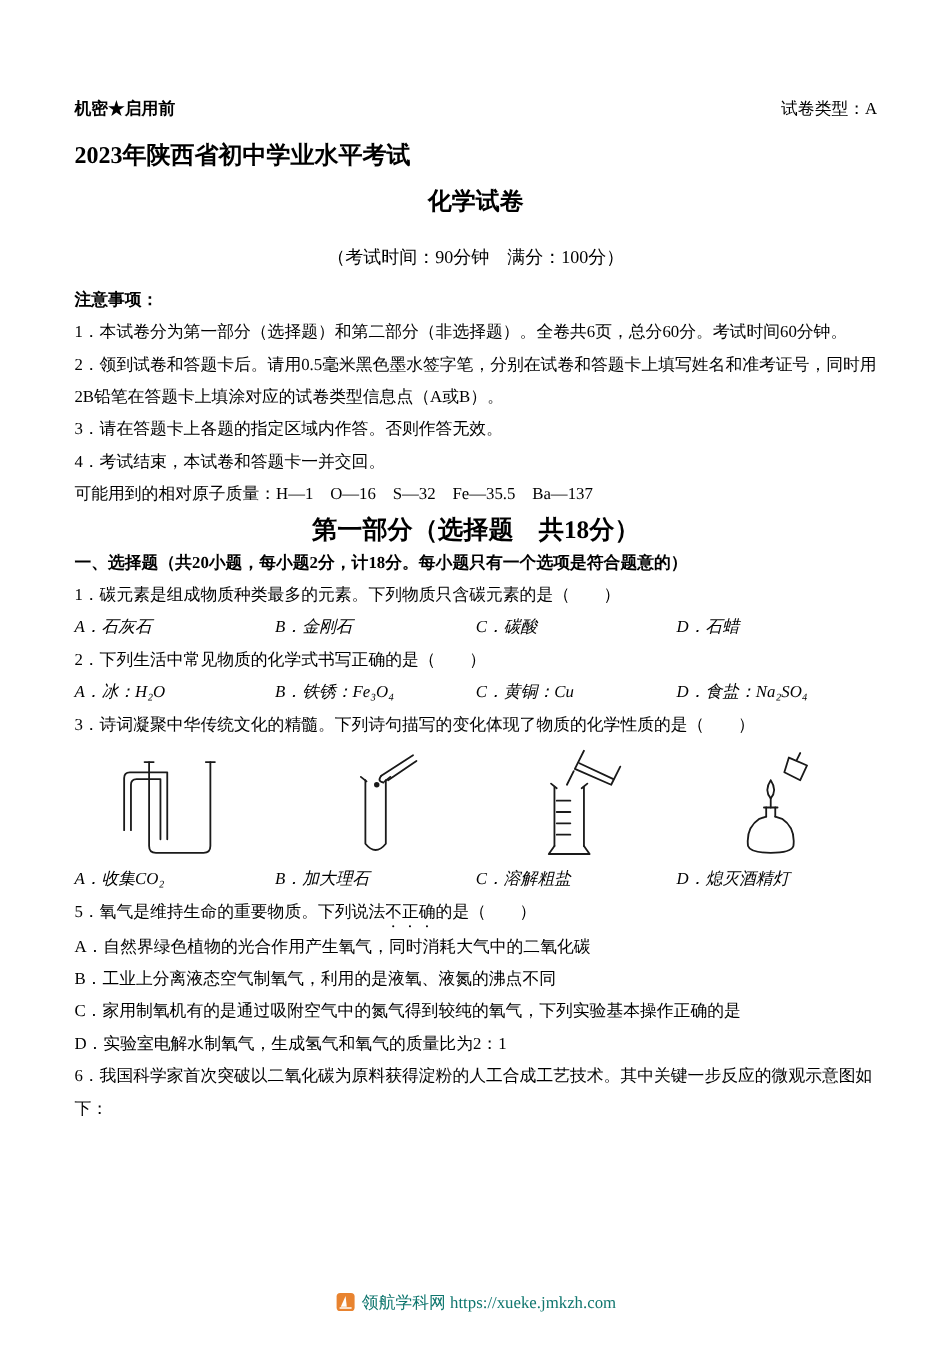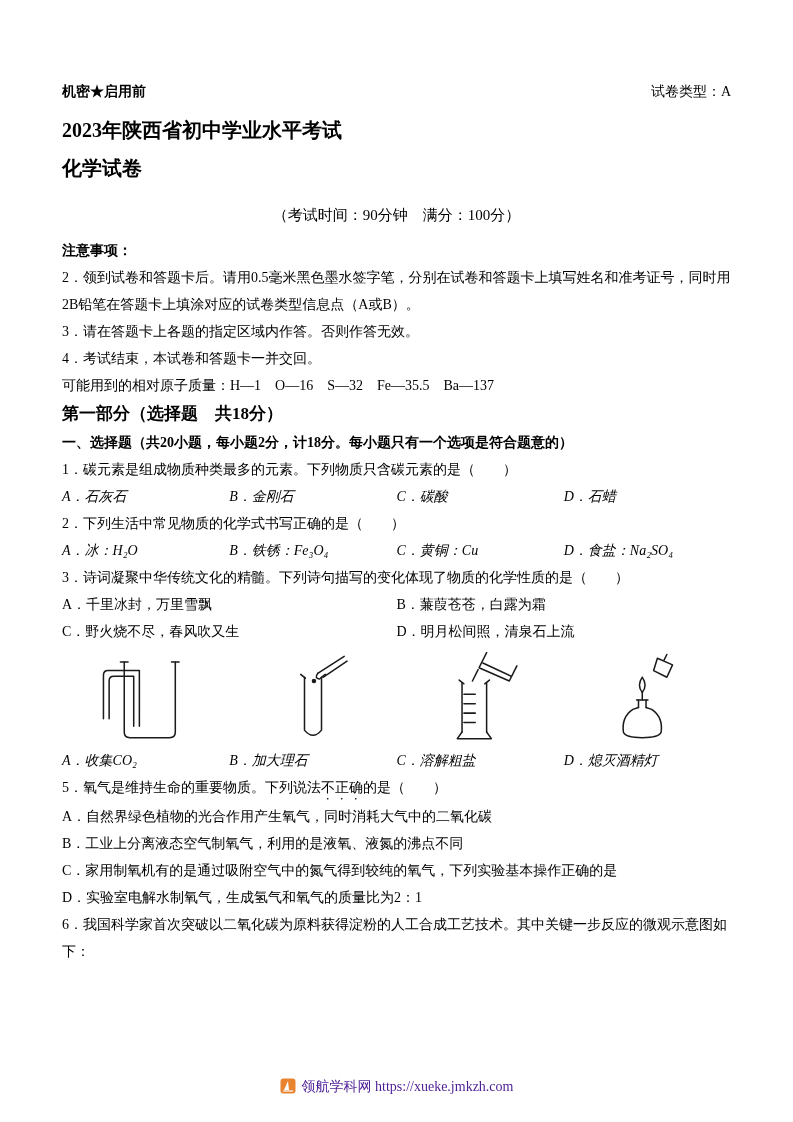--- a/index.html
+++ b/index.html
@@ -13,60 +13,61 @@
     padding: 78px 62px 0 62px;
     font-family: "Liberation Serif", serif;
     font-size: 14px;
     line-height: 27px;
     color: #000000;
     overflow: hidden;
   }
   .top-row { display: flex; justify-content: space-between; align-items: baseline; }
   .secret { font-weight: bold; }
   .title { font-size: 20px; font-weight: bold; line-height: 30px; margin-top: 10px; }
-  .subtitle { font-size: 20px; font-weight: bold; line-height: 30px; margin-top: 8px; }
+  .subtitle { text-align: center; font-size: 20px; font-weight: bold; line-height: 30px; margin-top: 8px; }
   .exam-info { text-align: center; font-size: 15px; line-height: 24px; margin-top: 20px; }
   .notices-title { font-weight: bold; margin-top: 10px; }
-  .part-title { font-weight: bold; font-size: 17px; line-height: 30px; }
+  .part-title { text-align: center; font-weight: bold; font-size: 21px; line-height: 30px; }
   .section-heading { font-weight: bold; }
   .opts-4 { display: grid; grid-template-columns: 1fr 1fr 1fr 1fr; font-style: italic; }
   .opts-2 { display: grid; grid-template-columns: 1fr 1fr; }
   .illus-row { display: grid; grid-template-columns: 1fr 1fr 1fr 1fr; }
   .illus-cell { height: 102px; display: flex; align-items: flex-end; justify-content: center; }
   .sketch path, .sketch line, .sketch rect, .sketch circle, .sketch ellipse {
     stroke: #1a1a1a; stroke-width: 1.6; fill: none; stroke-linecap: round; stroke-linejoin: round;
   }
   .sketch .solid { fill: #1a1a1a; stroke: none; }
   .em-dot {
     -webkit-text-emphasis: filled dot;
     -webkit-text-emphasis-position: under;
     text-emphasis: filled dot;
     text-emphasis-position: under left;
   }
   .footer {
     position: absolute; left: 0; bottom: 26px; width: 100%;
-    text-align: center; color: #4c1d95; font-size: 14px; line-height: 18px;
+    text-align: center; color: #0f766e; font-size: 14px; line-height: 18px;
   }
   .footer .logo { display: inline-block; vertical-align: -3px; margin-right: 6px; }
 </style>
 </head>
 <body>
 
 <div class="page">
 
   <div class="top-row">
     <span class="secret">机密★启用前</span>
     <span>试卷类型：A</span>
   </div>
 
   <div class="title">2023年陕西省初中学业水平考试</div>
   <div class="subtitle">化学试卷</div>
   <div class="exam-info">（考试时间：90分钟　满分：100分）</div>
 
   <div class="notices-title">注意事项：</div>
+  <div>1．本试卷分为第一部分（选择题）和第二部分（非选择题）。全卷共6页，总分60分。考试时间60分钟。</div>
   <div>2．领到试卷和答题卡后。请用0.5毫米黑色墨水签字笔，分别在试卷和答题卡上填写姓名和准考证号，同时用2B铅笔在答题卡上填涂对应的试卷类型信息点（A或B）。</div>
   <div>3．请在答题卡上各题的指定区域内作答。否则作答无效。</div>
   <div>4．考试结束，本试卷和答题卡一并交回。</div>
   <div>可能用到的相对原子质量：H—1　O—16　S—32　Fe—35.5　Ba—137</div>
 
   <div class="part-title">第一部分（选择题　共18分）</div>
   <div class="section-heading">一、选择题（共20小题，每小题2分，计18分。每小题只有一个选项是符合题意的）</div>
 
   <div>1．碳元素是组成物质种类最多的元素。下列物质只含碳元素的是（　　）</div>
   <div class="opts-4">
@@ -78,26 +79,20 @@
 
   <div>2．下列生活中常见物质的化学式书写正确的是（　　）</div>
   <div class="opts-4">
     <span>A．冰：H₂O</span>
     <span>B．铁锈：Fe₃O₄</span>
     <span>C．黄铜：Cu</span>
     <span>D．食盐：Na₂SO₄</span>
   </div>
 
   <div>3．诗词凝聚中华传统文化的精髓。下列诗句描写的变化体现了物质的化学性质的是（　　）</div>
-  <div class="opts-2">
-    <span>A．千里冰封，万里雪飘</span>
-    <span>B．蒹葭苍苍，白露为霜</span>
-    <span>C．野火烧不尽，春风吹又生</span>
-    <span>D．明月松间照，清泉石上流</span>
-  </div>
 
   <div class="illus-row">
 
     <div class="illus-cell">
       <svg class="sketch" width="104" height="98" viewBox="0 0 110 100">
 
         <path d="M10,72 L10,26 Q10,21 15,21 L48,21 L48,80"></path>
         <path d="M16,72 L16,32 Q16,27 21,27 L42,27 L42,80"></path>
 
         <path d="M32,12 L32,86 Q32,92 38,92 L80,92 Q86,92 86,86 L86,12"></path>

